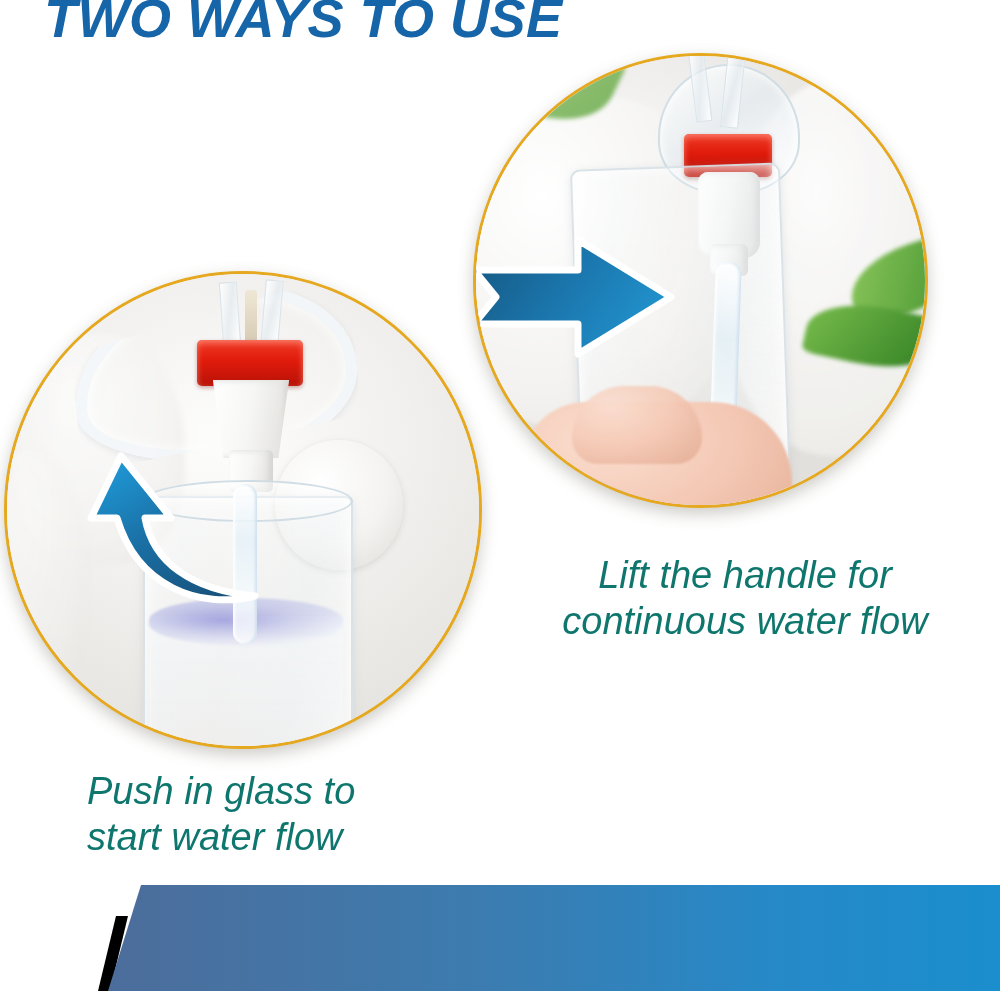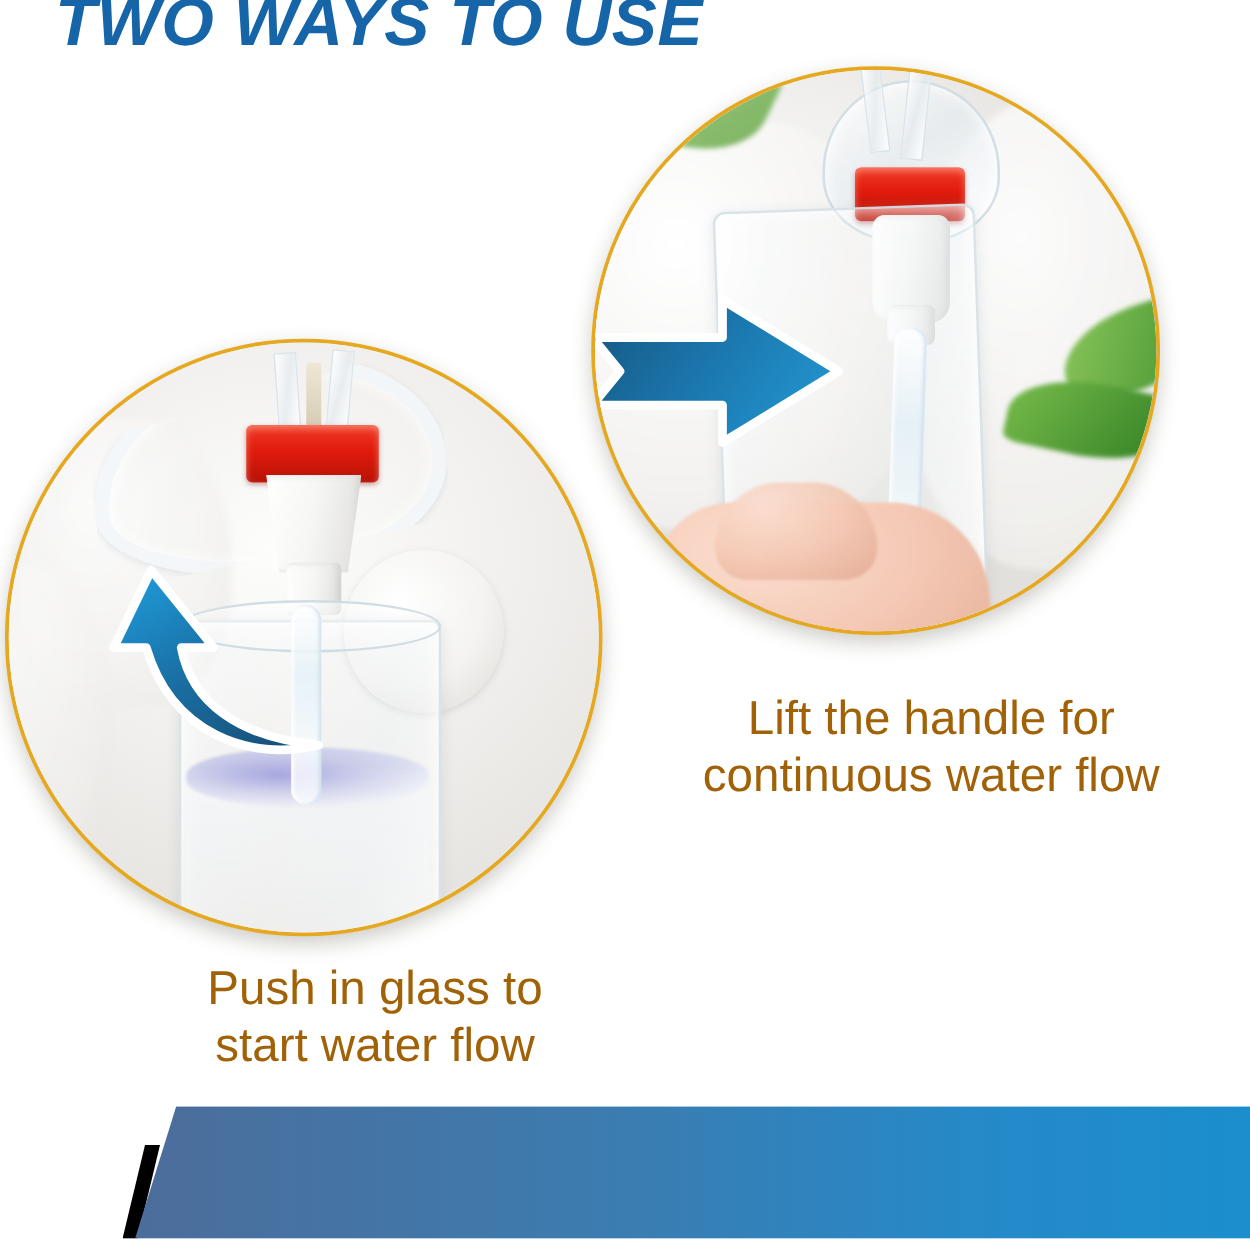--- a/index.html
+++ b/index.html
@@ -178,36 +178,37 @@
   
   .arrow-svg {
     position: absolute;
     overflow: visible;
     pointer-events: none;
   }
 
   
   .caption {
     position: absolute;
-    color: #a16207;
+    color: #0f766e;
+    font-style: italic;
     font-size: 38px;
     line-height: 1.22;
     white-space: pre-line;
   }
   #caption-right {
     left: 500px;
     top: 552px;
     width: 490px;
     text-align: center;
   }
   #caption-left {
-    left: 100px;
+    left: 87px;
     top: 768px;
     width: 400px;
-    text-align: center;
+    text-align: left;
   }
 
   
   #bottom-banner {
     position: absolute;
     left: 0;
     top: 880px;
     width: 1000px;
     height: 111px;
   }

